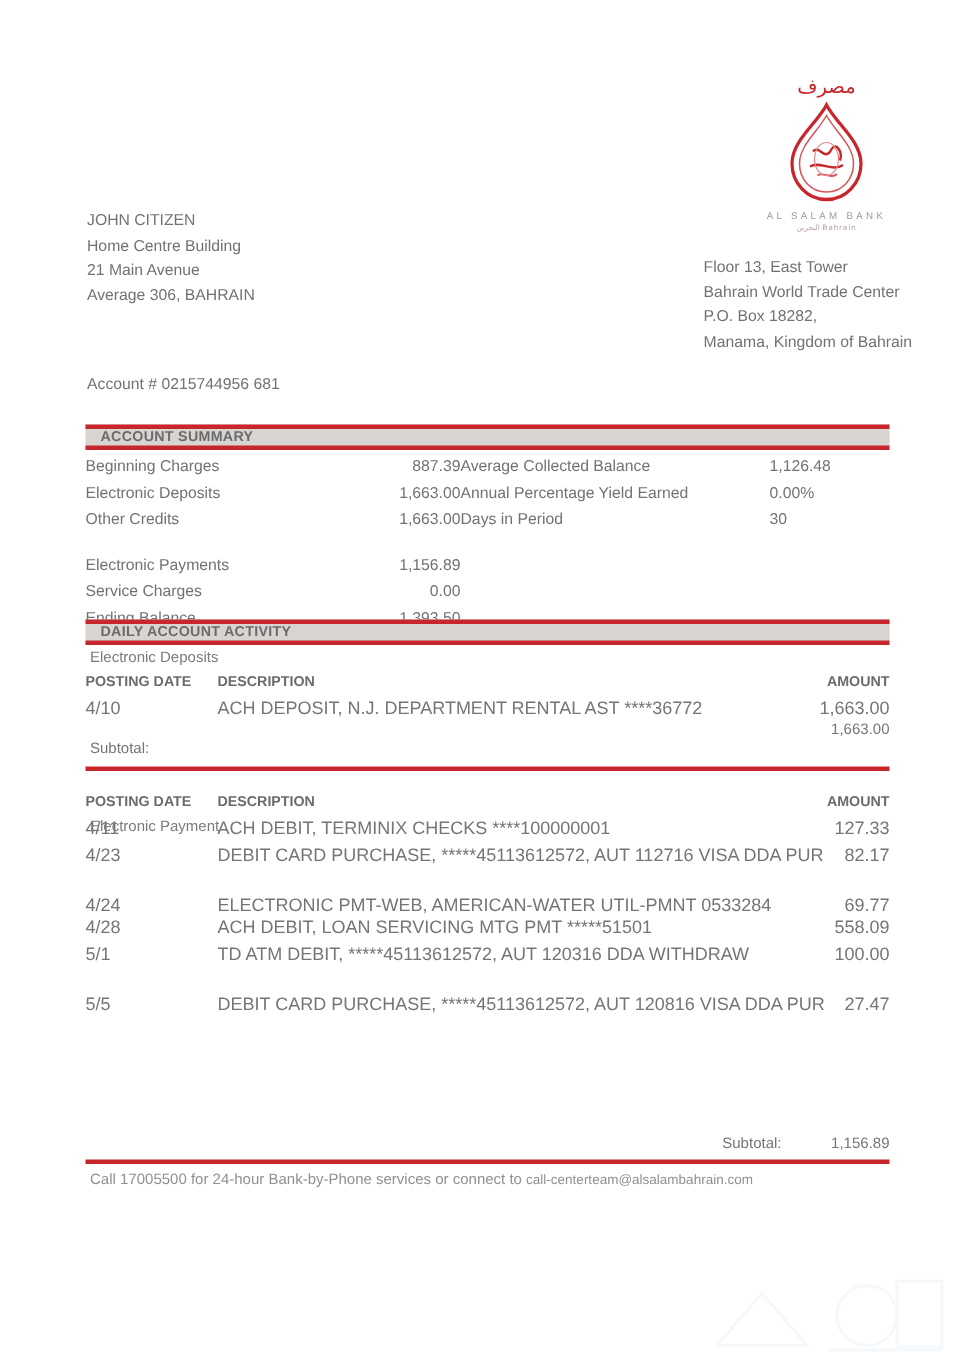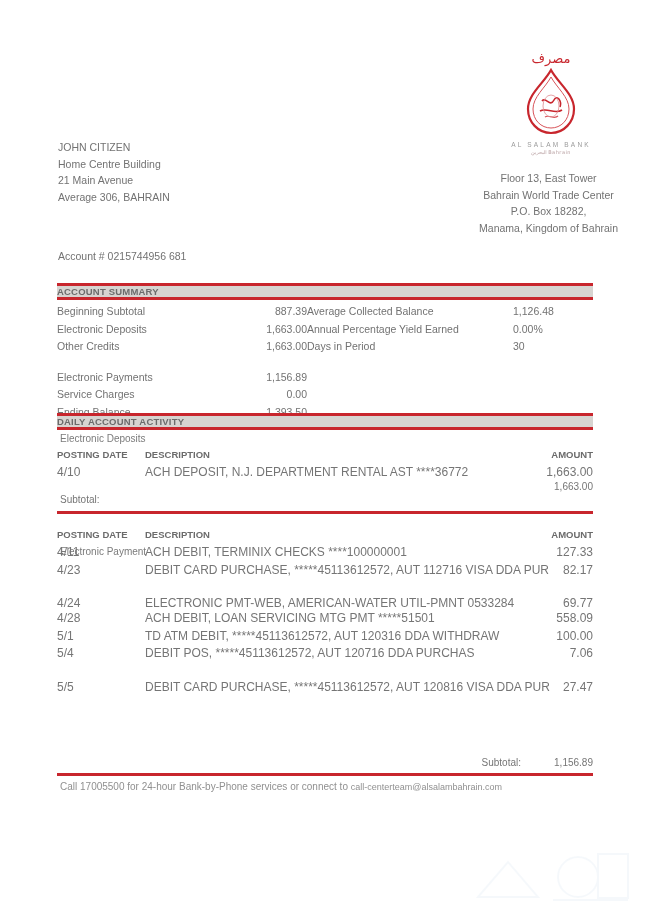--- a/index.html
+++ b/index.html
@@ -63,26 +63,26 @@
   .addr-customer {
     position: absolute;
     left: 58px;
     top: 139px;
     font-size: 10.5px;
     line-height: 16.5px;
     color: #727272;
   }
   .addr-bank {
     position: absolute;
-    right: 32px;
+    right: 42px;
     top: 170px;
     font-size: 10.5px;
     line-height: 16.5px;
     color: #727272;
-    text-align: center;
+    text-align: left;
   }
   .account-no {
     position: absolute;
     left: 58px;
     top: 250px;
     font-size: 10.5px;
     color: #727272;
   }
 
   
@@ -94,21 +94,21 @@
     background: #d7d4d1;
     border-top: 3px solid #c8262d;
     border-bottom: 3px solid #c8262d;
     height: 17px;
   }
   .band-label {
     font-size: 9.5px;
     font-weight: bold;
     color: #6b6b6b;
     letter-spacing: 0.2px;
-    padding-left: 0;
+    padding-left: 10px;
     line-height: 11px;
     display: block;
   }
   .rule {
     position: absolute;
     left: 57px;
     width: 536px;
     height: 3px;
     background: #c8262d;
   }
@@ -248,21 +248,21 @@
 
   <div class="account-no">Account # 0215744956 681</div>
 
   <div class="band" style="top:283px;">
     <span class="band-label">ACCOUNT SUMMARY</span>
   </div>
 
   <div class="summary">
     <div class="sum-col-left">
       <div class="sum-row">
-        <span class="lbl">Beginning Subtotal</span>
+        <span class="lbl">Beginning Charges</span>
         <span class="val">887.39</span>
       </div>
       <div class="sum-row">
         <span class="lbl">Electronic Deposits</span>
         <span class="val">1,663.00</span>
       </div>
       <div class="sum-row">
         <span class="lbl">Other Credits</span>
         <span class="val">1,663.00</span>
       </div>
@@ -347,25 +347,20 @@
     </div>
     <div class="txn-row">
       <span class="c-date">4/28</span>
       <span class="c-desc">ACH DEBIT, LOAN SERVICING MTG PMT *****51501</span>
       <span class="c-amt">558.09</span>
     </div>
     <div class="txn-row">
       <span class="c-date">5/1</span>
       <span class="c-desc">TD ATM DEBIT, *****45113612572, AUT 120316 DDA WITHDRAW</span>
       <span class="c-amt">100.00</span>
-    </div>
-    <div class="txn-row">
-      <span class="c-date">5/4</span>
-      <span class="c-desc">DEBIT POS, *****45113612572, AUT 120716 DDA PURCHAS</span>
-      <span class="c-amt">7.06</span>
     </div>
     <div class="txn-row gap">
       <span class="c-date">5/5</span>
       <span class="c-desc">DEBIT CARD PURCHASE, *****45113612572, AUT 120816 VISA DDA PUR</span>
       <span class="c-amt">27.47</span>
     </div>
   </div>
 
   <div class="subtotal-right" style="top:757px;">
     <span class="st-lbl">Subtotal:</span>

